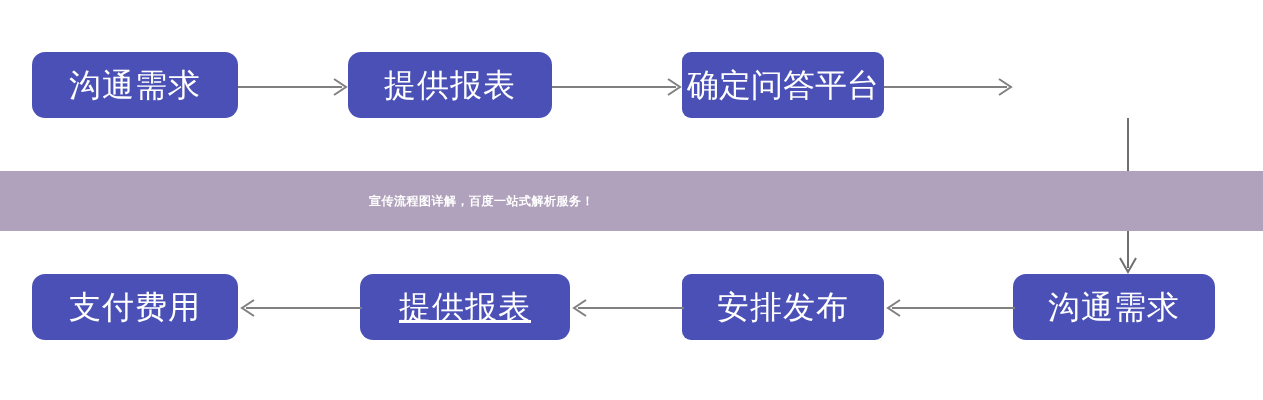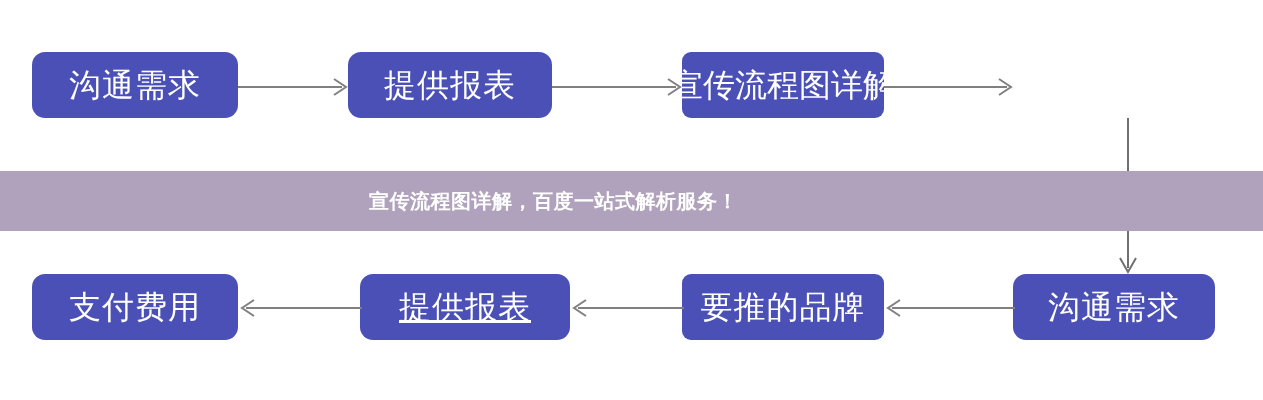--- a/index.html
+++ b/index.html
@@ -80,38 +80,38 @@
     background: #b0a2bc;
   }
   .banner-text {
     position: absolute;
     left: 369px;
     top: 0;
     height: 60px;
     display: flex;
     align-items: center;
     color: #ffffff;
-    font-size: 20px;
+    font-size: 12px;
     font-weight: bold;
     letter-spacing: 0.5px;
     white-space: nowrap;
     font-family: "DejaVu Sans", "Liberation Sans", sans-serif;
   }
 </style>
 </head>
 <body>
 
 <div id="stage">
 
   <div class="node n1">沟通需求</div>
   <div class="node n2">提供报表</div>
-  <div class="node n3 tight">宣传流程图详解</div>
+  <div class="node n3 tight">确定问答平台</div>
 
   <div class="node n5">沟通需求</div>
-  <div class="node n6">要推的品牌</div>
+  <div class="node n6">安排发布</div>
   <div class="node n7">提供报表</div>
   <div class="node n8">支付费用</div>
 
   <div class="conn c-1-2">
     <svg width="112" height="30" viewBox="0 0 112 30">
       <line x1="0" y1="15" x2="104" y2="15" stroke="#808080" stroke-width="2"></line>
       <polyline points="96,7 108,15 96,23" fill="none" stroke="#808080" stroke-width="2"></polyline>
     </svg>
   </div>
 

